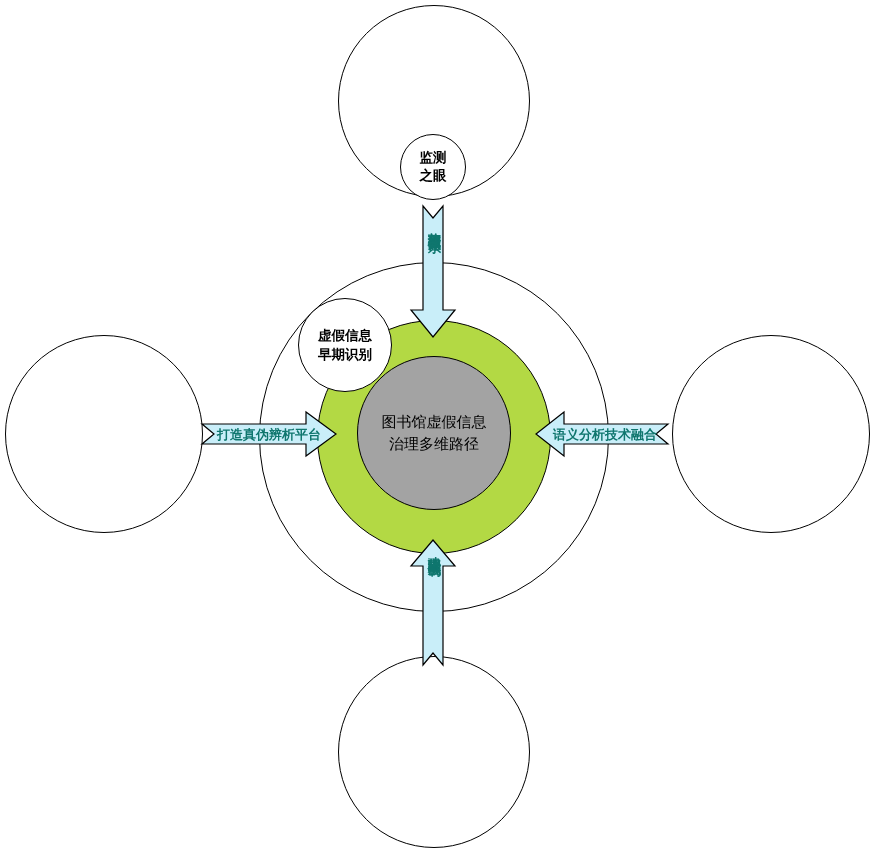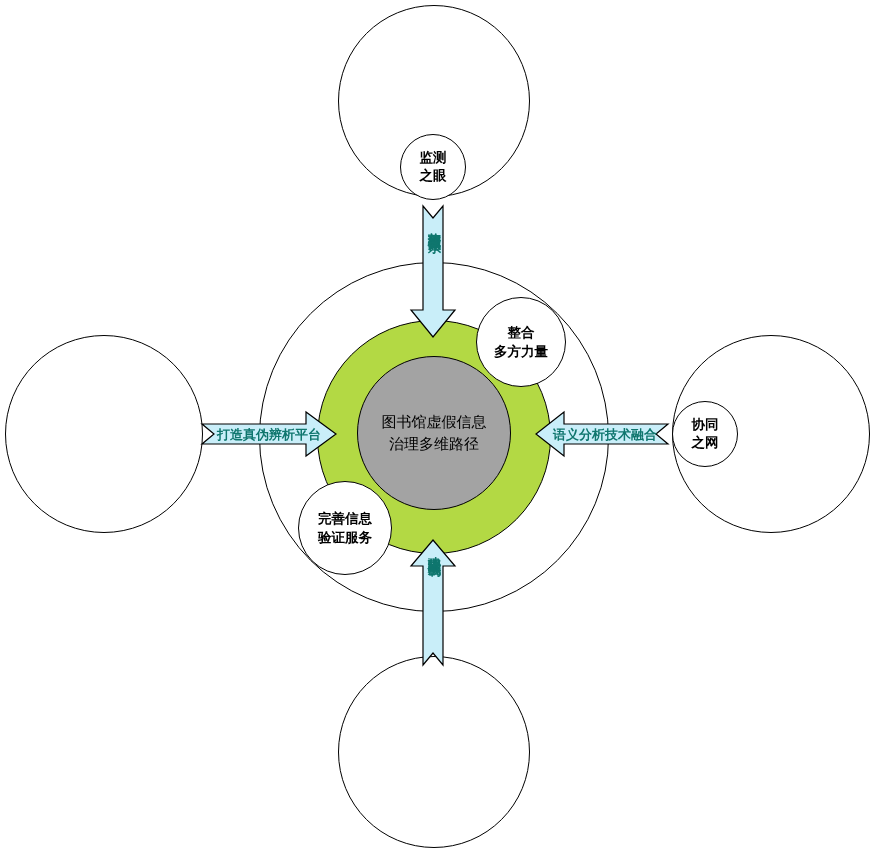--- a/index.html
+++ b/index.html
@@ -76,37 +76,33 @@
   <div class="txt sat-left-txt">基于知识本体的
 事实核验框架
 语义分析技术融合
 证据链推理模型
 交互式验证</div>
 
   <div class="circle sat sat-right"></div>
   <div class="txt sat-right-txt">政府部门
 媒体组织
 科研机构</div>
-  <div class="circle badge badge-right">协同
-之网</div>
 
   <div class="circle sat sat-bottom"></div>
   <div class="txt sat-bottom-txt">分级响应机制
 分类响应机制
 构建多维评估体系</div>
 
   <div class="circle outer-boundary"></div>
   <div class="circle green-ring"></div>
   <div class="circle cyan-core">图书馆虚假信息
 治理多维路径</div>
 
-  <div class="circle ring-node node-tr">整合
-多方力量</div>
-  <div class="circle ring-node node-bl">完善信息
-验证服务</div>
+  <div class="circle ring-node node-tl">虚假信息
+早期识别</div>
 
   <svg class="arrows-layer" width="876" height="852" viewBox="0 0 876 852">
     <polygon points="423,206 423,310 411,310 433,337 455,310 443,310 443,206 433,218" fill="#c9eef9" stroke="#000" stroke-width="1.2"></polygon>
     <polygon points="423,665 423,566 411,566 433,540 455,566 443,566 443,665 433,653" fill="#c9eef9" stroke="#000" stroke-width="1.2"></polygon>
     <polygon points="202,424 306,424 306,412 336,434 306,456 306,444 202,444 214,434" fill="#c9eef9" stroke="#000" stroke-width="1.2"></polygon>
     <polygon points="668,424 564,424 564,412 536,434 564,456 564,444 668,444 656,434" fill="#c9eef9" stroke="#000" stroke-width="1.2"></polygon>
   </svg>
 
   <div class="arrow-label v lbl-top">构建预警感知体系</div>
   <div class="arrow-label v lbl-bottom">建立治理响应机制</div>

